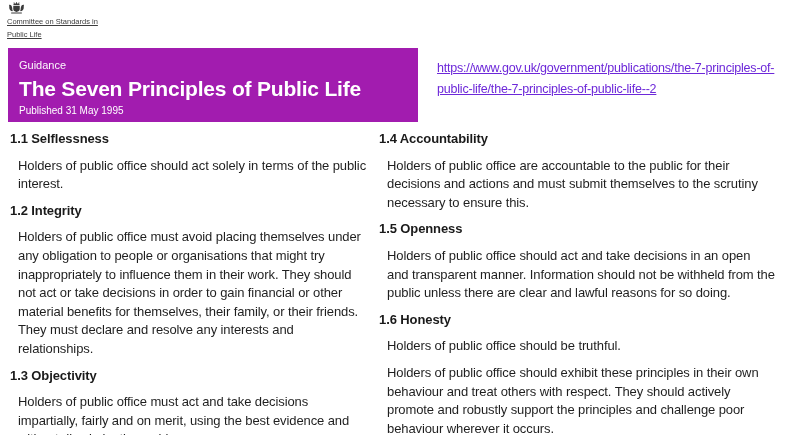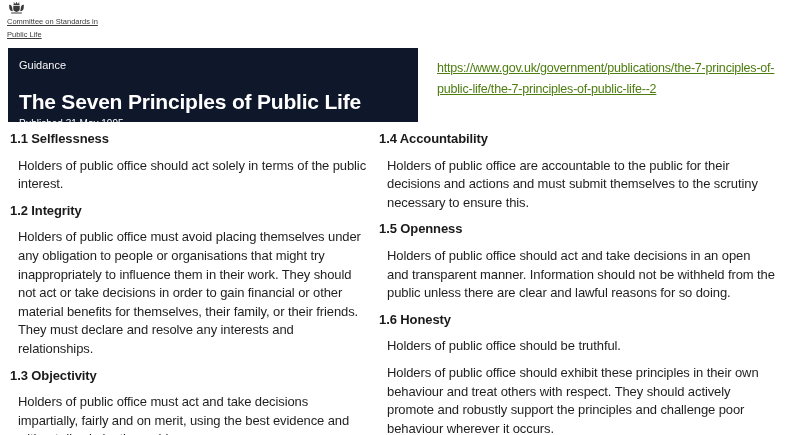--- a/index.html
+++ b/index.html
@@ -29,21 +29,21 @@
   
   .banner {
     position: absolute; left: 8px; top: 48px;
     width: 410px; height: 74px;
     box-sizing: border-box;
     padding: 11px 12px 0 11px;
     color: #ffffff;
   }
   .banner .kicker { font-size: 11px; font-weight: 400; opacity: 0.97; }
   .banner .title {
-    margin: 19px 0 0 0;
+    margin: 6px 0 0 0;
     font-size: 21px;
     font-weight: 700;
     letter-spacing: -0.2px;
     line-height: 24px;
     white-space: nowrap;
   }
   .banner .published { margin-top: 4px; font-size: 10px; }
 
   
   .source-url {
@@ -80,27 +80,27 @@
       <circle cx="22" cy="1.4" r="0.8"></circle>
       <path d="M10.5 8 h13 v6 c0 3.5 -3 5 -6.5 6 c-3.5 -1 -6.5 -2.5 -6.5 -6 z"></path>
       <path d="M2 6 c3 -1 5 1 6 4 c1 3 0 6 2 8 c-3 1 -6 -1 -7 -4 c-1 -3 0 -6 -1 -8 z"></path>
       <path d="M32 6 c-3 -1 -5 1 -6 4 c-1 3 0 6 -2 8 c3 1 6 -1 7 -4 c1 -3 0 -6 1 -8 z"></path>
       <rect x="6" y="21.2" width="22" height="1.6" rx="0.8"></rect>
     </g>
   </svg>
   <a class="org-link">Committee on Standards in Public Life</a>
 </div>
 
-<div class="banner" style="background: #0f172a;">
+<div class="banner" style="background: #a21caf;">
   <div class="kicker">Guidance</div>
   <h1 class="title">The Seven Principles of Public Life</h1>
   <div class="published">Published 31 May 1995</div>
 </div>
 
-<a class="source-url" style="color: #4d7c0f;">https://www.gov.uk/government/publications/the-7-principles-of-public-life/the-7-principles-of-public-life--2</a>
+<a class="source-url" style="color: #6d28d9;">https://www.gov.uk/government/publications/the-7-principles-of-public-life/the-7-principles-of-public-life--2</a>
 
 <main class="columns">
   <div class="col col-left">
     <h2>1.1 Selflessness</h2>
     <p>Holders of public office should act solely in terms of the public interest.</p>
     <h2>1.2 Integrity</h2>
     <p>Holders of public office must avoid placing themselves under any obligation to people or organisations that might try inappropriately to influence them in their work. They should not act or take decisions in order to gain financial or other material benefits for themselves, their family, or their friends. They must declare and resolve any interests and relationships.</p>
     <h2>1.3 Objectivity</h2>
     <p>Holders of public office must act and take decisions impartially, fairly and on merit, using the best evidence and without discrimination or bias.</p>
   </div>

